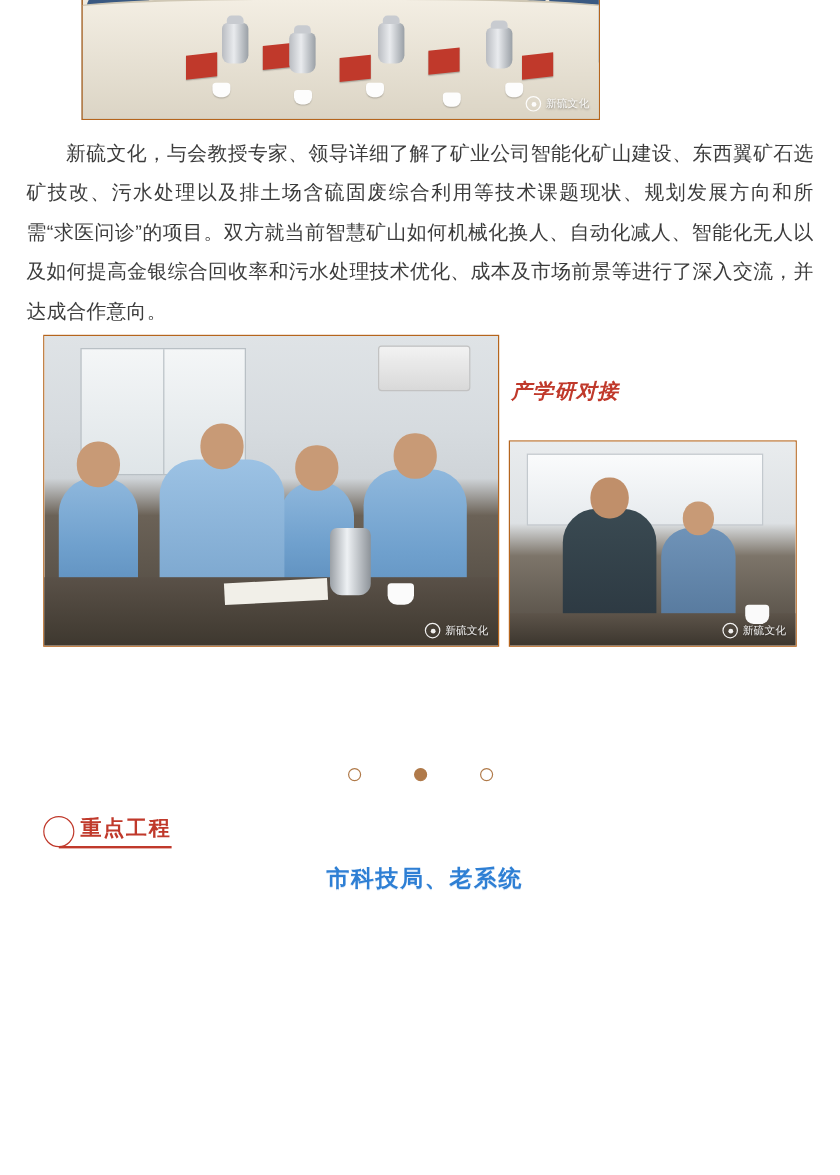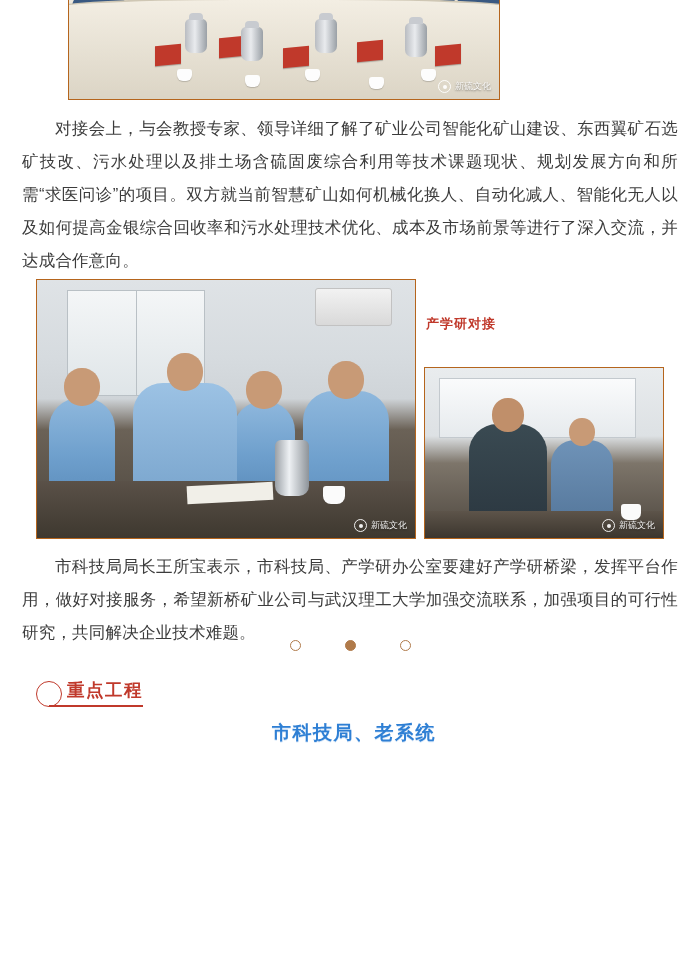--- a/index.html
+++ b/index.html
@@ -361,25 +361,26 @@
     border-radius: 3px 3px 7px 7px;
   }
 
   .caption-block {
     position: absolute;
     left: 426px;
     top: 315px;
     width: 240px;
   }
   .caption-title {
-    font-size: 13px;
+    font-size: 17px;
     font-weight: bold;
     color: #c0392b;
     letter-spacing: 1px;
     margin: 0;
+    font-style: italic;
   }
   .caption-date {
     font-size: 11.5px;
     color: #a3a3a3;
     margin: 4px 0 0 0;
     letter-spacing: .4px;
   }
 
   
   .dots {
@@ -401,21 +402,21 @@
   .dot.active {
     background: #b07a4a;
   }
 
   
   .section-head {
     position: absolute;
     left: 36px;
     top: 678px;
     display: flex;
-    align-items: flex-end;
+    align-items: center;
   }
   .section-ring {
     width: 26px;
     height: 26px;
     border-radius: 50%;
     border: 1.6px solid #c0392b;
     box-sizing: border-box;
     margin-right: -13px;
   }
   .section-label {
@@ -605,21 +606,21 @@
       <div class="cup c3"></div>
       <div class="cup c4"></div>
       <div class="cup c5"></div>
     </div>
     <div class="watermark">
       <span class="wm-mark"></span>
       <span>新硫文化</span>
     </div>
   </div>
 
-  <p class="para para1">对接会上，与会教授专家、领导详细了解了矿业公司智能化矿山建设、东西翼矿石选矿技改、污水处理以及排土场含硫固废综合利用等技术课题现状、规划发展方向和所需“求医问诊”的项目。双方就当前智慧矿山如何机械化换人、自动化减人、智能化无人以及如何提高金银综合回收率和污水处理技术优化、成本及市场前景等进行了深入交流，并达成合作意向。</p>
+  <p class="para para1">新硫文化，与会教授专家、领导详细了解了矿业公司智能化矿山建设、东西翼矿石选矿技改、污水处理以及排土场含硫固废综合利用等技术课题现状、规划发展方向和所需“求医问诊”的项目。双方就当前智慧矿山如何机械化换人、自动化减人、智能化无人以及如何提高金银综合回收率和污水处理技术优化、成本及市场前景等进行了深入交流，并达成合作意向。</p>
 
   <div class="photo-left">
     <div class="room-bg">
       <div class="window"></div>
       <div class="ac"></div>
       <div class="worker w1"></div>
       <div class="worker w3"></div>
       <div class="worker w4"></div>
       <div class="worker w2"></div>
       <div class="desk"></div>
@@ -644,21 +645,20 @@
       <div class="man-blue"></div>
       <div class="desk2"></div>
       <div class="cup2"></div>
     </div>
     <div class="watermark">
       <span class="wm-mark"></span>
       <span>新硫文化</span>
     </div>
   </div>
 
-  <p class="para para2">市科技局局长王所宝表示，市科技局、产学研办公室要建好产学研桥梁，发挥平台作用，做好对接服务，希望新桥矿业公司与武汉理工大学加强交流联系，加强项目的可行性研究，共同解决企业技术难题。</p>
 
   <div class="dots">
     <span class="dot"></span>
     <span class="dot active"></span>
     <span class="dot"></span>
   </div>
 
   <div class="section-head">
     <span class="section-ring"></span>
     <span class="section-label">重点工程</span>

